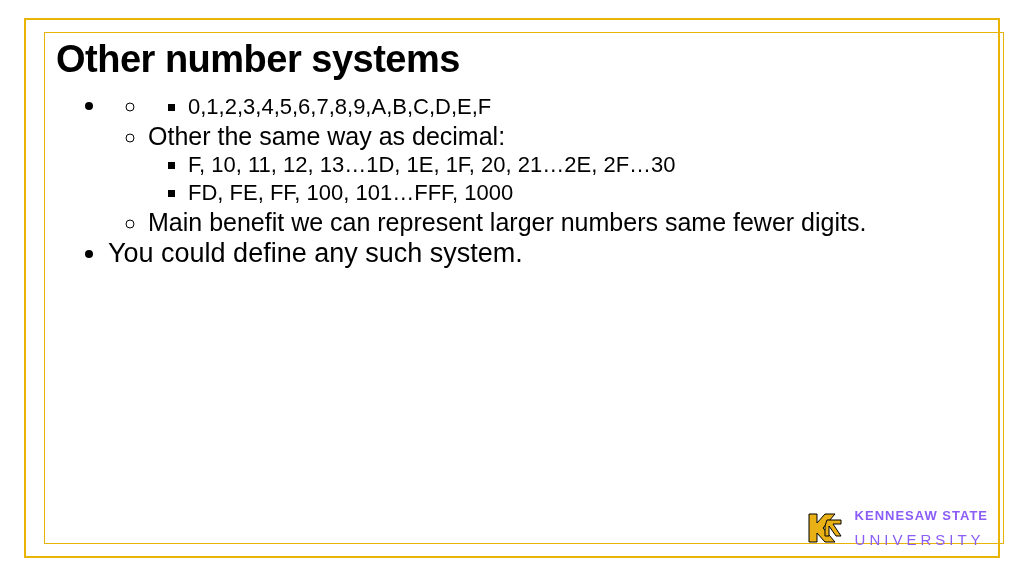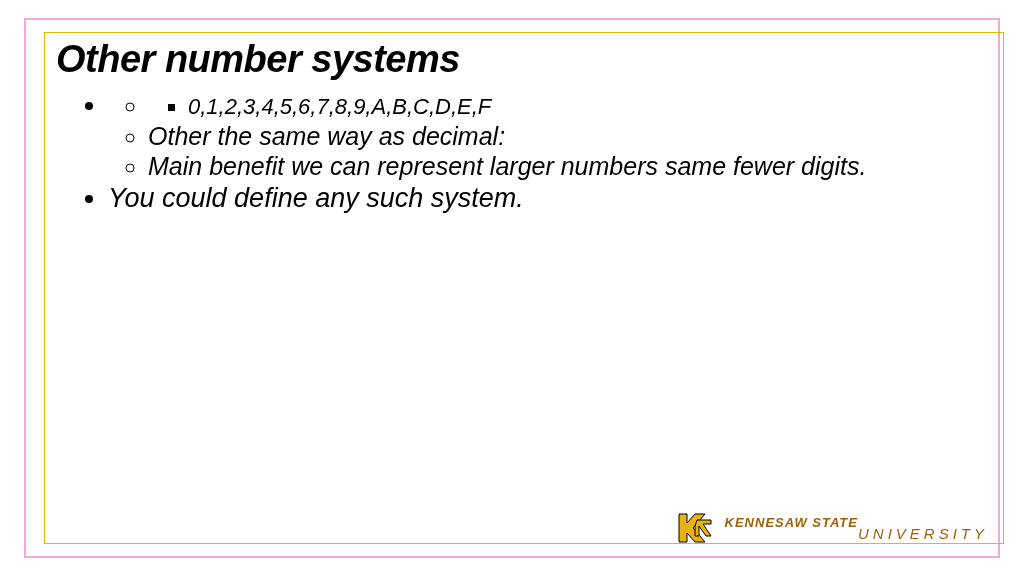--- a/index.html
+++ b/index.html
@@ -1,22 +1,21 @@
 <!DOCTYPE html>
 <html><head>
   <meta charset="utf-8">
   <style>
     * { margin: 0; padding: 0; box-sizing: border-box; }
     html, body { width: 1024px; height: 576px; font-family: Arial, Helvetica, sans-serif; background: #fff; }
     .outer-frame {
       position: absolute;
       top: 18px; left: 24px; right: 24px; bottom: 18px;
-      border: 2px solid #f9a8d4;
+      border: 2px solid #eab308;
       background: #fff;
-      font-style: italic;
     }
     .inner-frame {
       position: absolute;
       top: 12px; left: 18px; right: -6px; bottom: 12px;
       border: 1.5px solid #eab308;
       pointer-events: none;
     }
     .content {
       position: absolute;
       top: 18px; left: 30px; right: 30px; bottom: 12px;
@@ -37,41 +36,45 @@
     .logo {
       position: absolute;
       right: 10px; bottom: 6px;
       display: flex; align-items: center; gap: 8px;
     }
     .logo-mark {
       width: 44px; height: 44px;
       position: relative;
       display: flex; align-items: center; justify-content: center;
     }
-    .logo-text { display: flex; flex-direction: row; line-height: 1; color: #a16207; }
+    .logo-text { display: flex; flex-direction: column; line-height: 1; color: #8b5cf6; }
     .logo-text .l1 { font-size: 13px; font-weight: 700; letter-spacing: 1px; }
     .logo-text .l2 { font-size: 15px; font-weight: 300; letter-spacing: 4px; margin-top: 10px; }
   </style>
 </head>
 <body>
 
 <div class="outer-frame">
   <div class="inner-frame"></div>
   <div class="content">
     <h1 class="title">Other number systems</h1>
     <ul class="lvl1">
       <li>
         <ul class="lvl2">
           <li>
             <ul class="lvl3">
               <li>0,1,2,3,4,5,6,7,8,9,A,B,C,D,E,F</li>
             </ul>
           </li>
           <li>
             <span>Other the same way as decimal:</span>
+            <ul class="lvl3">
+              <li>F, 10, 11, 12, 13…1D, 1E, 1F, 20, 21…2E, 2F…30</li>
+              <li>FD, FE, FF, 100, 101…FFF, 1000</li>
+            </ul>
           </li>
           <li>Main benefit we can represent larger numbers same fewer digits.</li>
         </ul>
       </li>
       <li>
         <span>You could define any such system.</span>
       </li>
     </ul>
   </div>
 

